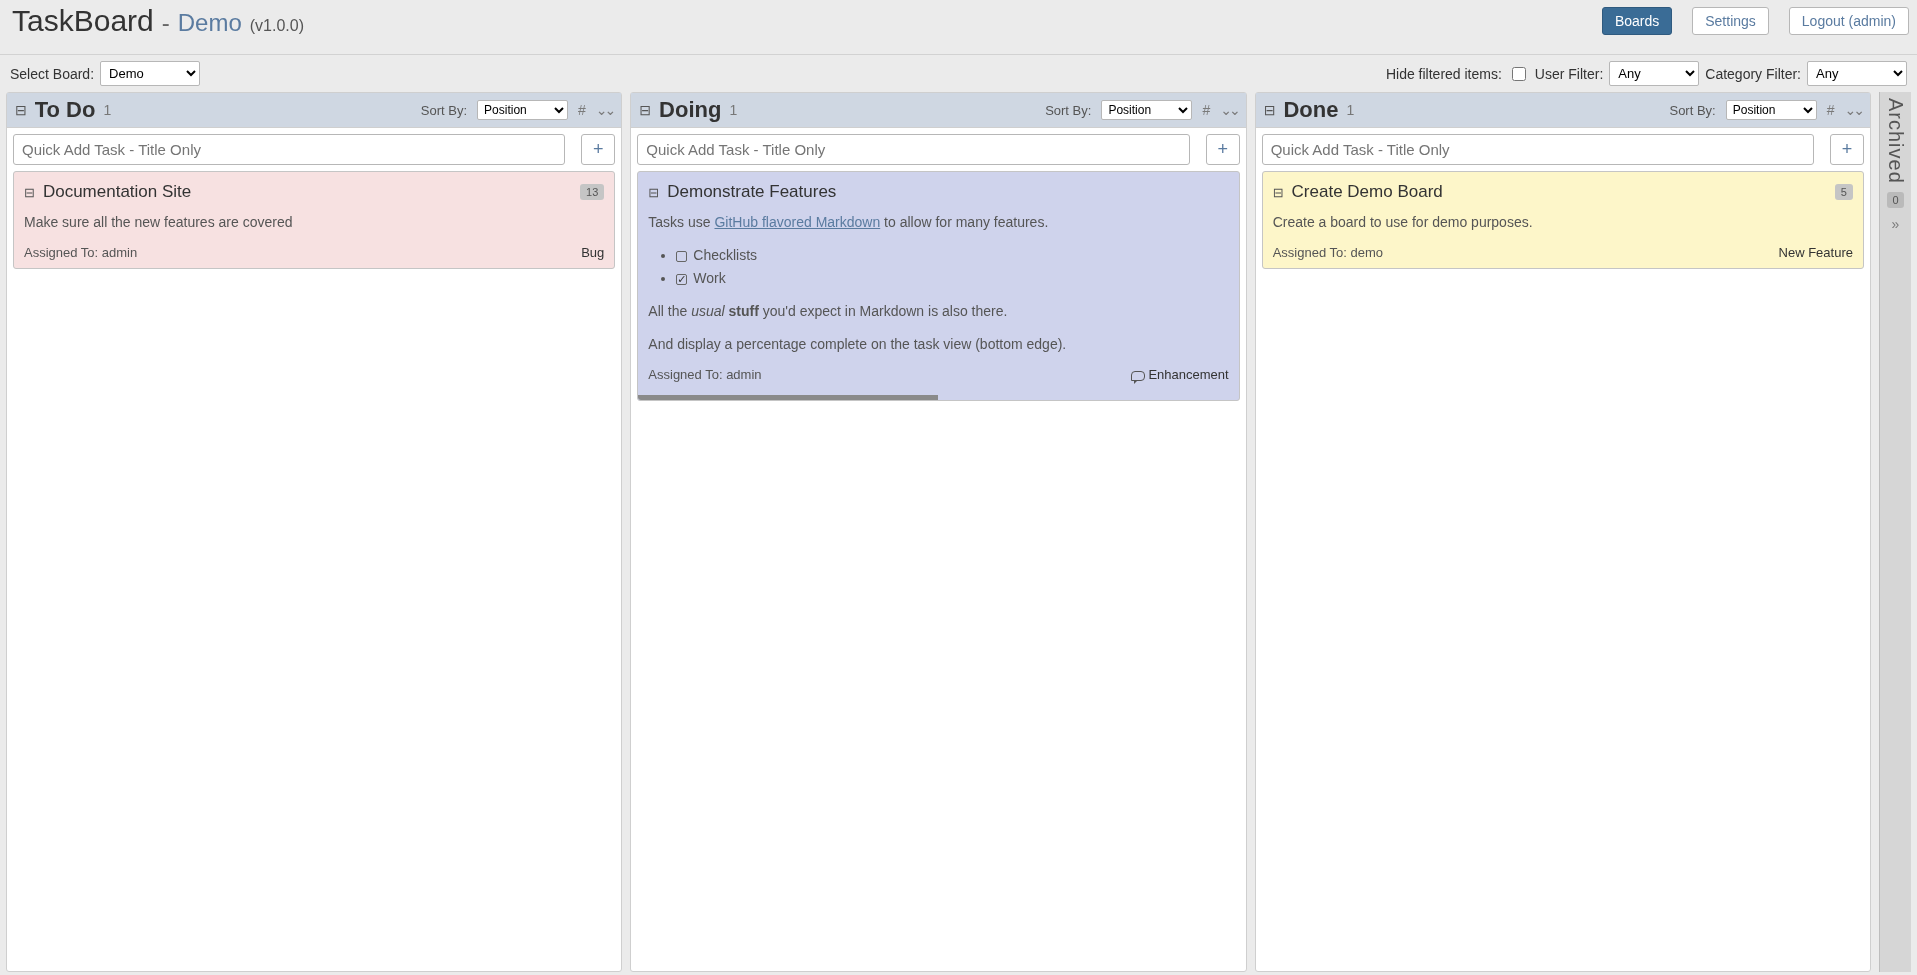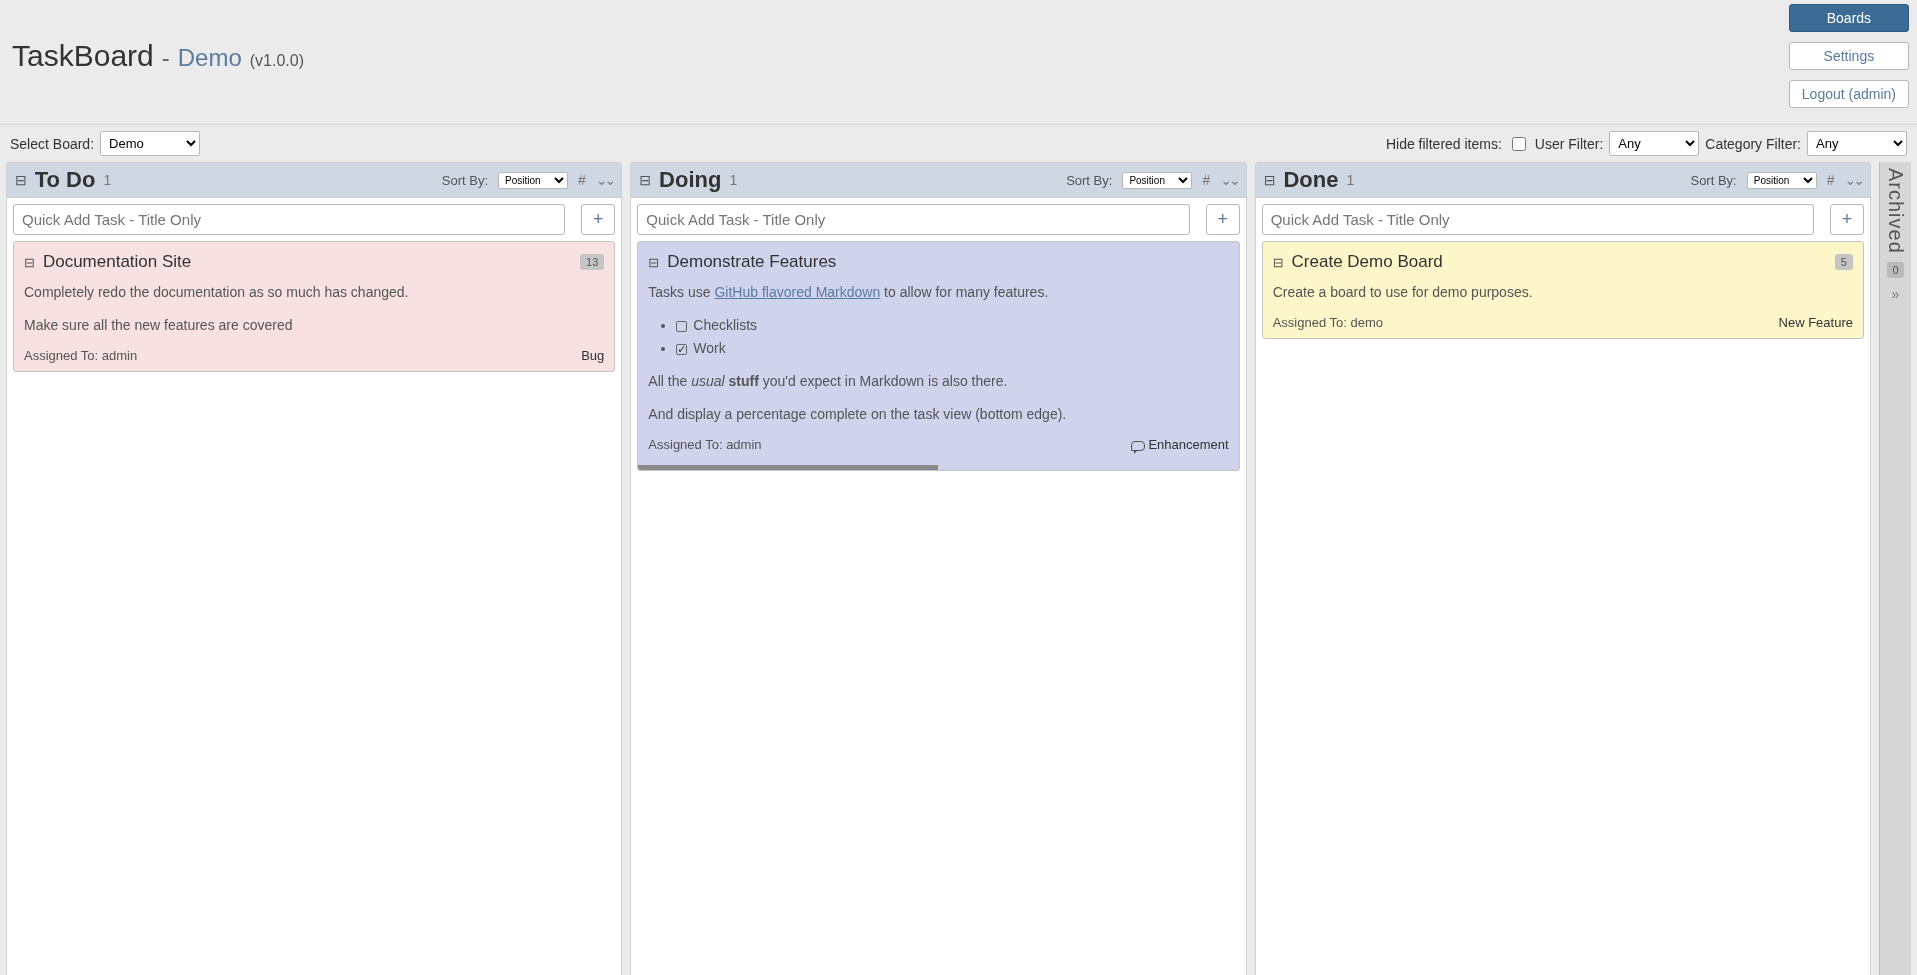--- a/index.html
+++ b/index.html
@@ -33,21 +33,21 @@
   .header {
     padding: 4px 8px 16px 12px;
     border-bottom: 1px solid #d2d2d2;
     display:flex; align-items:center; justify-content:space-between;
   }
   .title-wrap { display:flex; align-items:baseline; gap:8px; }
   .app-title { font-size:30px; font-weight:400; color:#333; }
   .board-title { font-size:24px; font-weight:400; color:var(--link); }
   .dash { font-size:24px; color:#666; }
   .version { font-size:16px; color:#555; }
-  .nav-buttons { display:flex; gap:10px;flex-direction:column; }
+  .nav-buttons { display:flex; gap:20px; }
   .hbtn {
     border:1px solid var(--btn-border);
     background:#fff; border-radius:3px;
     padding:5px 12px; font-size:14px; color:var(--link);
     cursor:pointer;
   }
   .hbtn.primary {
     background:var(--btn-primary); border-color:var(--btn-primary-border);
     color:#fff;
   }
@@ -85,21 +85,21 @@
     border-bottom:1px solid var(--border);
   }
   .col-head-left { display:flex; align-items:center; gap:8px; }
   .col-collapse { color:#555; cursor:pointer; font-size:14px; line-height:1; }
   .col-name { font-size:22px; font-weight:700; color:#333; }
   .col-count { font-size:14px; color:#777; }
   .col-head-right { display:flex; align-items:center; gap:10px; font-size:13px; color:#555;}
   .sortby-label { color:#555; }
   select.sort-select {
     border:1px solid var(--btn-border); background:#fff;
-    font-size:10px; padding:1px 2px; border-radius:2px; width:70px;
+    font-size:12px; padding:1px 2px; border-radius:2px; width:91px;
   }
   .hash, .dblarrow { color:#7a7a7a; cursor:pointer; font-size:14px; }
   .dblarrow { letter-spacing:-3px; }
 
   .quickadd-row { display:flex; gap:16px; padding:6px; }
   .quickadd {
     flex:1; border:1px solid var(--btn-border); border-radius:3px;
     padding:6px 8px; font-size:15px;
   }
   .addbtn {
@@ -228,21 +228,20 @@
           </button>
       </div>
       <div class="cards">
         <div class="card todo">
           <div class="card-head">
             <span class="card-collapse">⊟</span>
             <span class="card-title">Documentation Site</span>
             <span class="card-badge">13</span>
           </div>
           <div class="card-body">
-            <p>Completely redo the documentation as so much has changed.</p>
             <p>Make sure all the new features are covered</p>
           </div>
           <div class="card-foot">
             <span>Assigned To: admin</span>
             <span class="tag">Bug</span>
           </div>
         </div>
       </div>
     </div>
 

